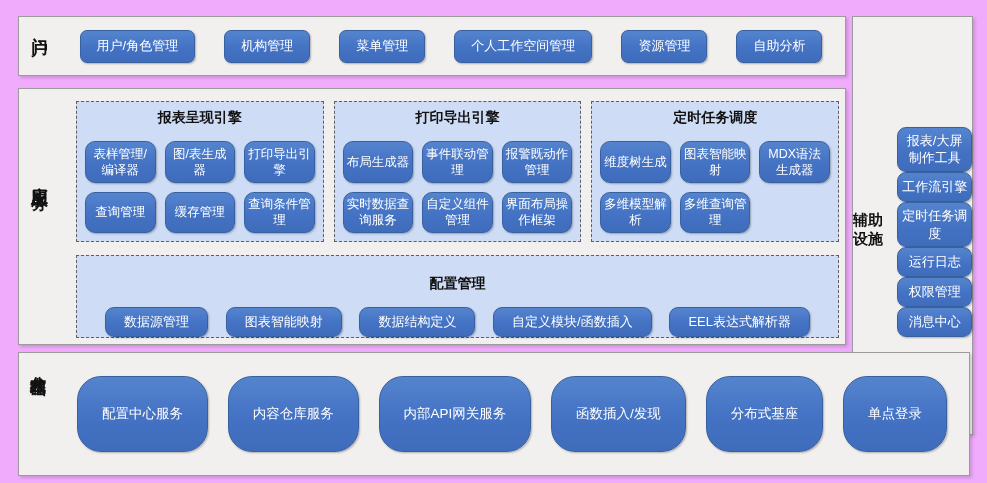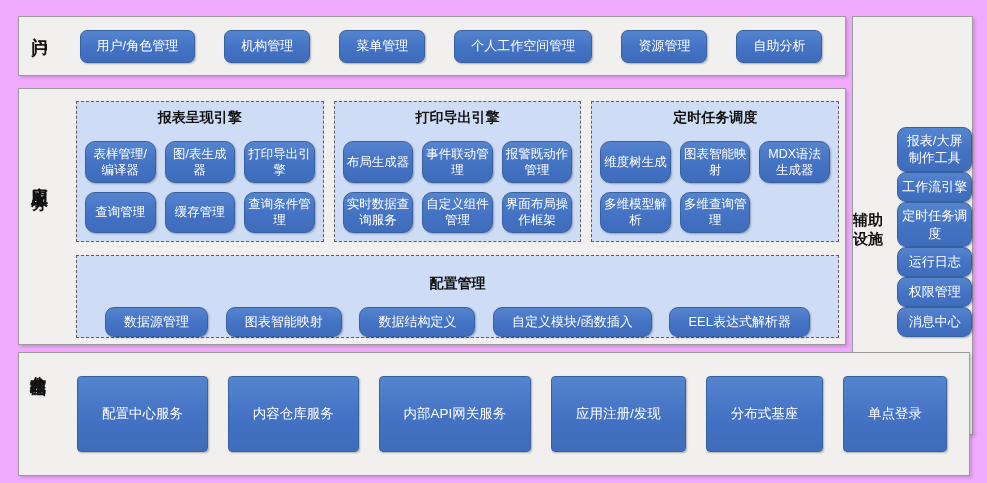--- a/index.html
+++ b/index.html
@@ -44,21 +44,21 @@
   .config-panel{position:absolute;left:57px;top:166px;width:763px;height:83px;
                 padding:15px 28px 10px;display:flex;flex-direction:column;}
   .config-row{display:flex;justify-content:space-between;align-items:center;flex:1;gap:12px;}
   .config-btn{height:30px;border-radius:9px;padding:0 18px;font-size:13px;white-space:nowrap;}
 
   
   #infra{left:18px;top:352px;width:952px;height:124px;}
   #infra .vlabel{position:absolute;left:11px;top:0;bottom:0;margin:auto;height:102px;font-size:16px;letter-spacing:1px;}
   .infra-buttons{position:absolute;left:58px;right:22px;top:0;bottom:0;
                  display:flex;align-items:center;justify-content:space-between;gap:14px;}
-  .infra-btn{height:76px;border-radius:4px;padding:0 24px;font-size:13.5px;white-space:nowrap;}
+  .infra-btn{height:76px;border-radius:24px;padding:0 24px;font-size:13.5px;white-space:nowrap;}
 </style>
 </head>
 <body>
 
 <div id="stage">
 
   <div id="portal" class="section">
     <div class="vlabel">门户</div>
     <div class="portal-buttons">
       <div class="btn portal-btn">用户/角色管理</div>
@@ -135,19 +135,19 @@
       </div>
     </div>
   </div>
 
   <div id="infra" class="section">
     <div class="vlabel">分布式基础</div>
     <div class="infra-buttons">
       <div class="btn infra-btn">配置中心服务</div>
       <div class="btn infra-btn">内容仓库服务</div>
       <div class="btn infra-btn">内部API网关服务</div>
-      <div class="btn infra-btn">应用注册/发现</div>
+      <div class="btn infra-btn">函数插入/发现</div>
       <div class="btn infra-btn">分布式基座</div>
       <div class="btn infra-btn">单点登录</div>
     </div>
   </div>
 
 </div>
 
 </body></html>

